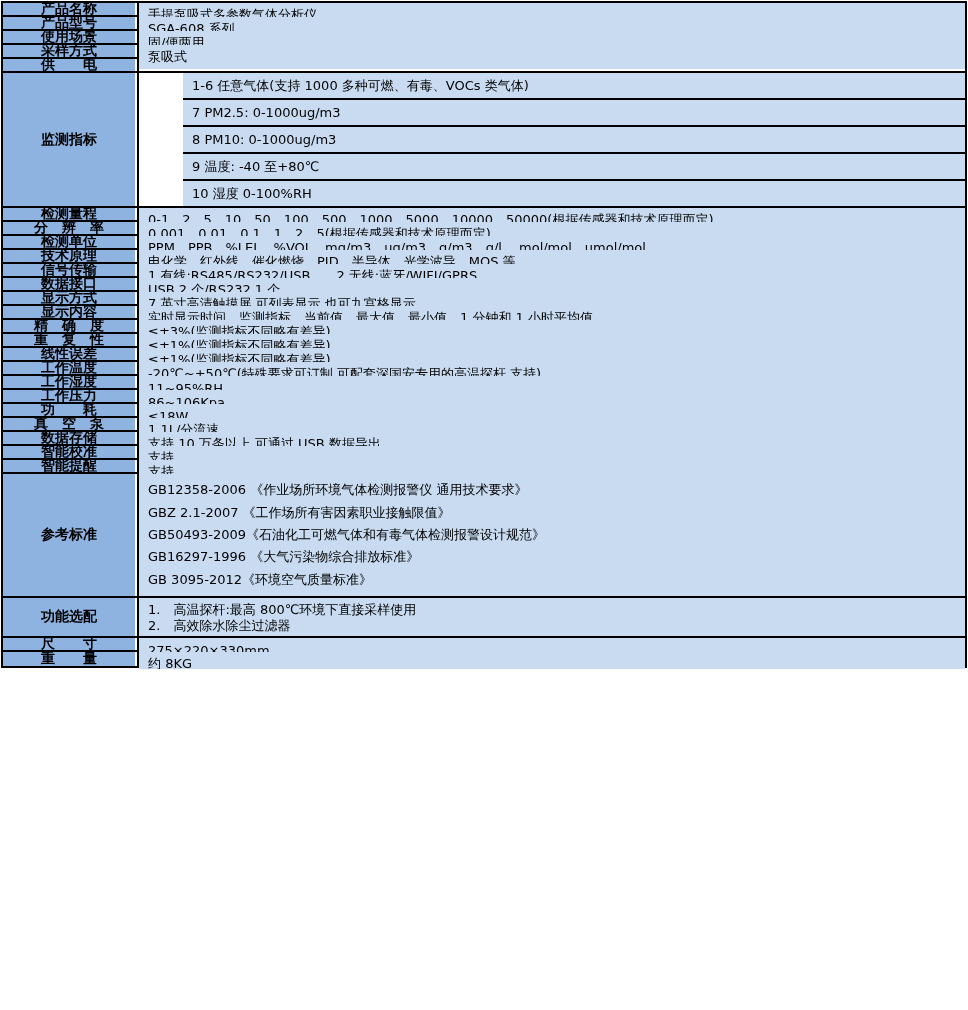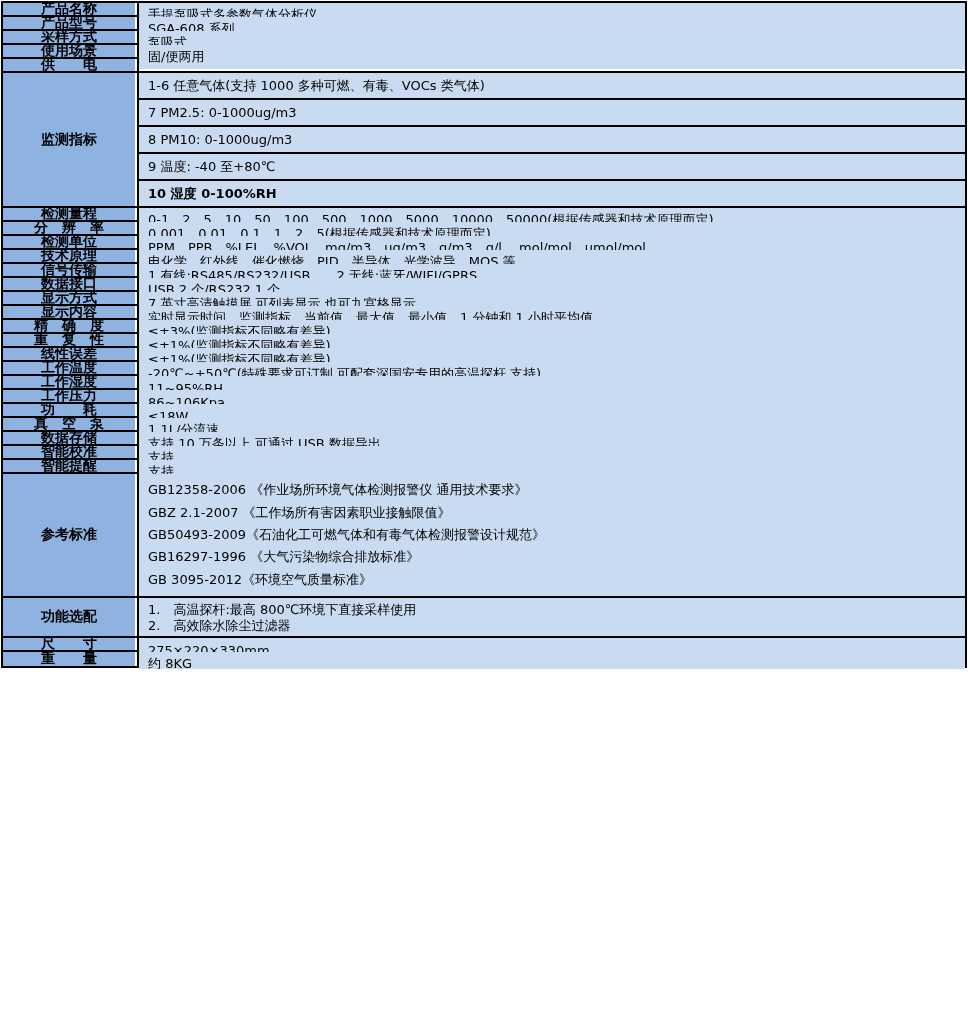--- a/index.html
+++ b/index.html
@@ -61,22 +61,23 @@
   .subrow {
     flex: 1;
     background: var(--value-bg);
     border-bottom: 2px solid var(--border);
     display: flex;
     align-items: center;
     padding: 12px 9px;
     font-size: 13px;
     white-space: nowrap;
     overflow: hidden;
-  }
-  .subrow:last-child { border-bottom: 0; font-weight: bold; }
+    margin-left: 44px;
+  }
+  .subrow:last-child { border-bottom: 0; }
   .lines {
     flex-direction: column;
     align-items: stretch;
     justify-content: space-evenly;
     padding: 3px 9px;
   }
   .line {
     font-size: 13px;
     white-space: nowrap;
     overflow: hidden;
@@ -91,27 +92,27 @@
     <div class="cell label">产品名称</div>
     <div class="cell value">手提泵吸式多参数气体分析仪</div>
   </div>
 
   <div class="row h27">
     <div class="cell label">产品型号</div>
     <div class="cell value">SGA-608 系列</div>
   </div>
 
   <div class="row h27">
+    <div class="cell label">使用场景</div>
+    <div class="cell value">固/便两用</div>
+  </div>
+
+  <div class="row h27">
     <div class="cell label">采样方式</div>
     <div class="cell value">泵吸式</div>
-  </div>
-
-  <div class="row h27">
-    <div class="cell label">使用场景</div>
-    <div class="cell value">固/便两用</div>
   </div>
 
   <div class="row h27">
     <div class="cell label">供　　电</div>
   </div>
 
   <div class="row row-monitor">
     <div class="cell label">监测指标</div>
     <div class="subrows">
       <div class="subrow">1-6 任意气体(支持 1000 多种可燃、有毒、VOCs 类气体)</div>

